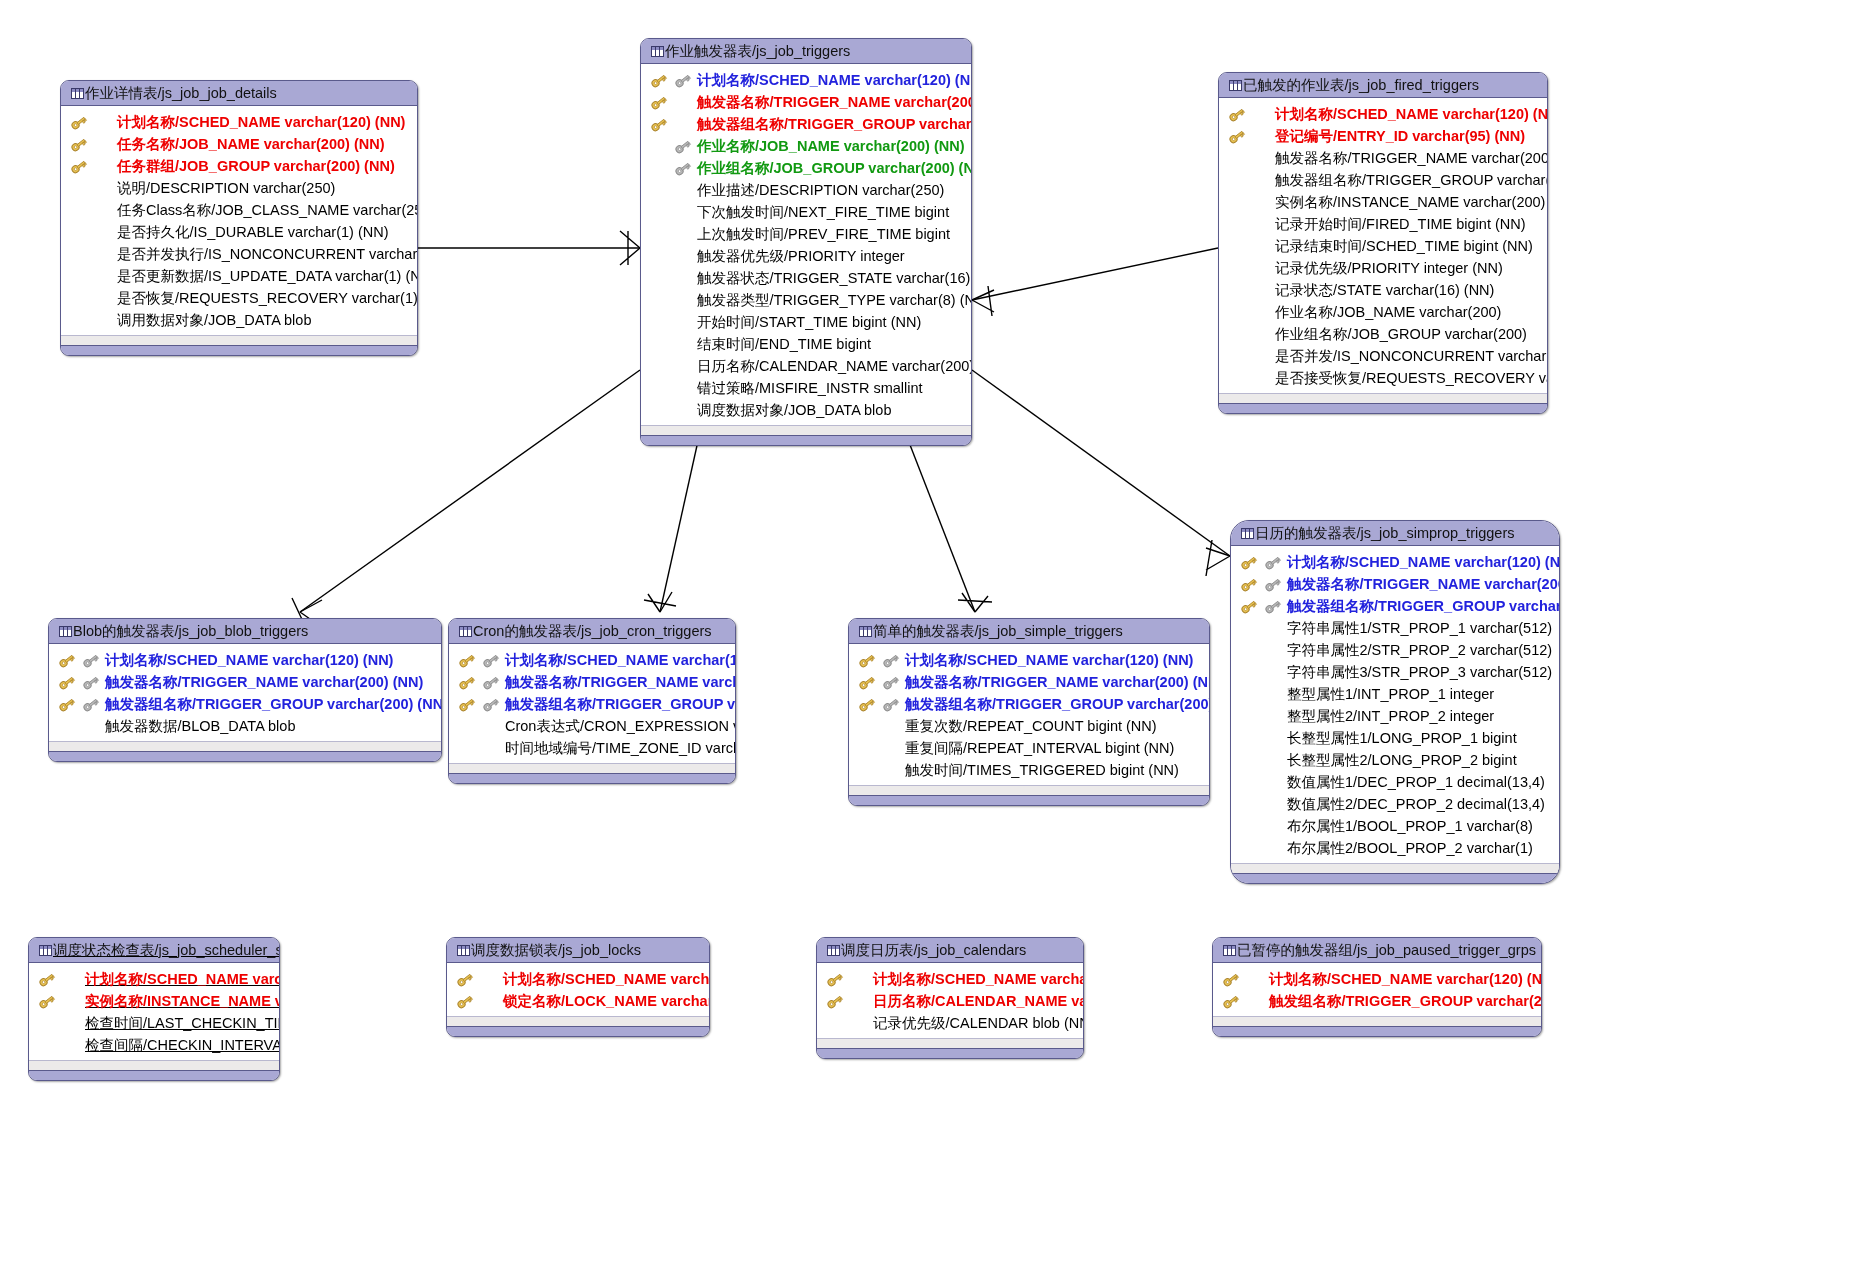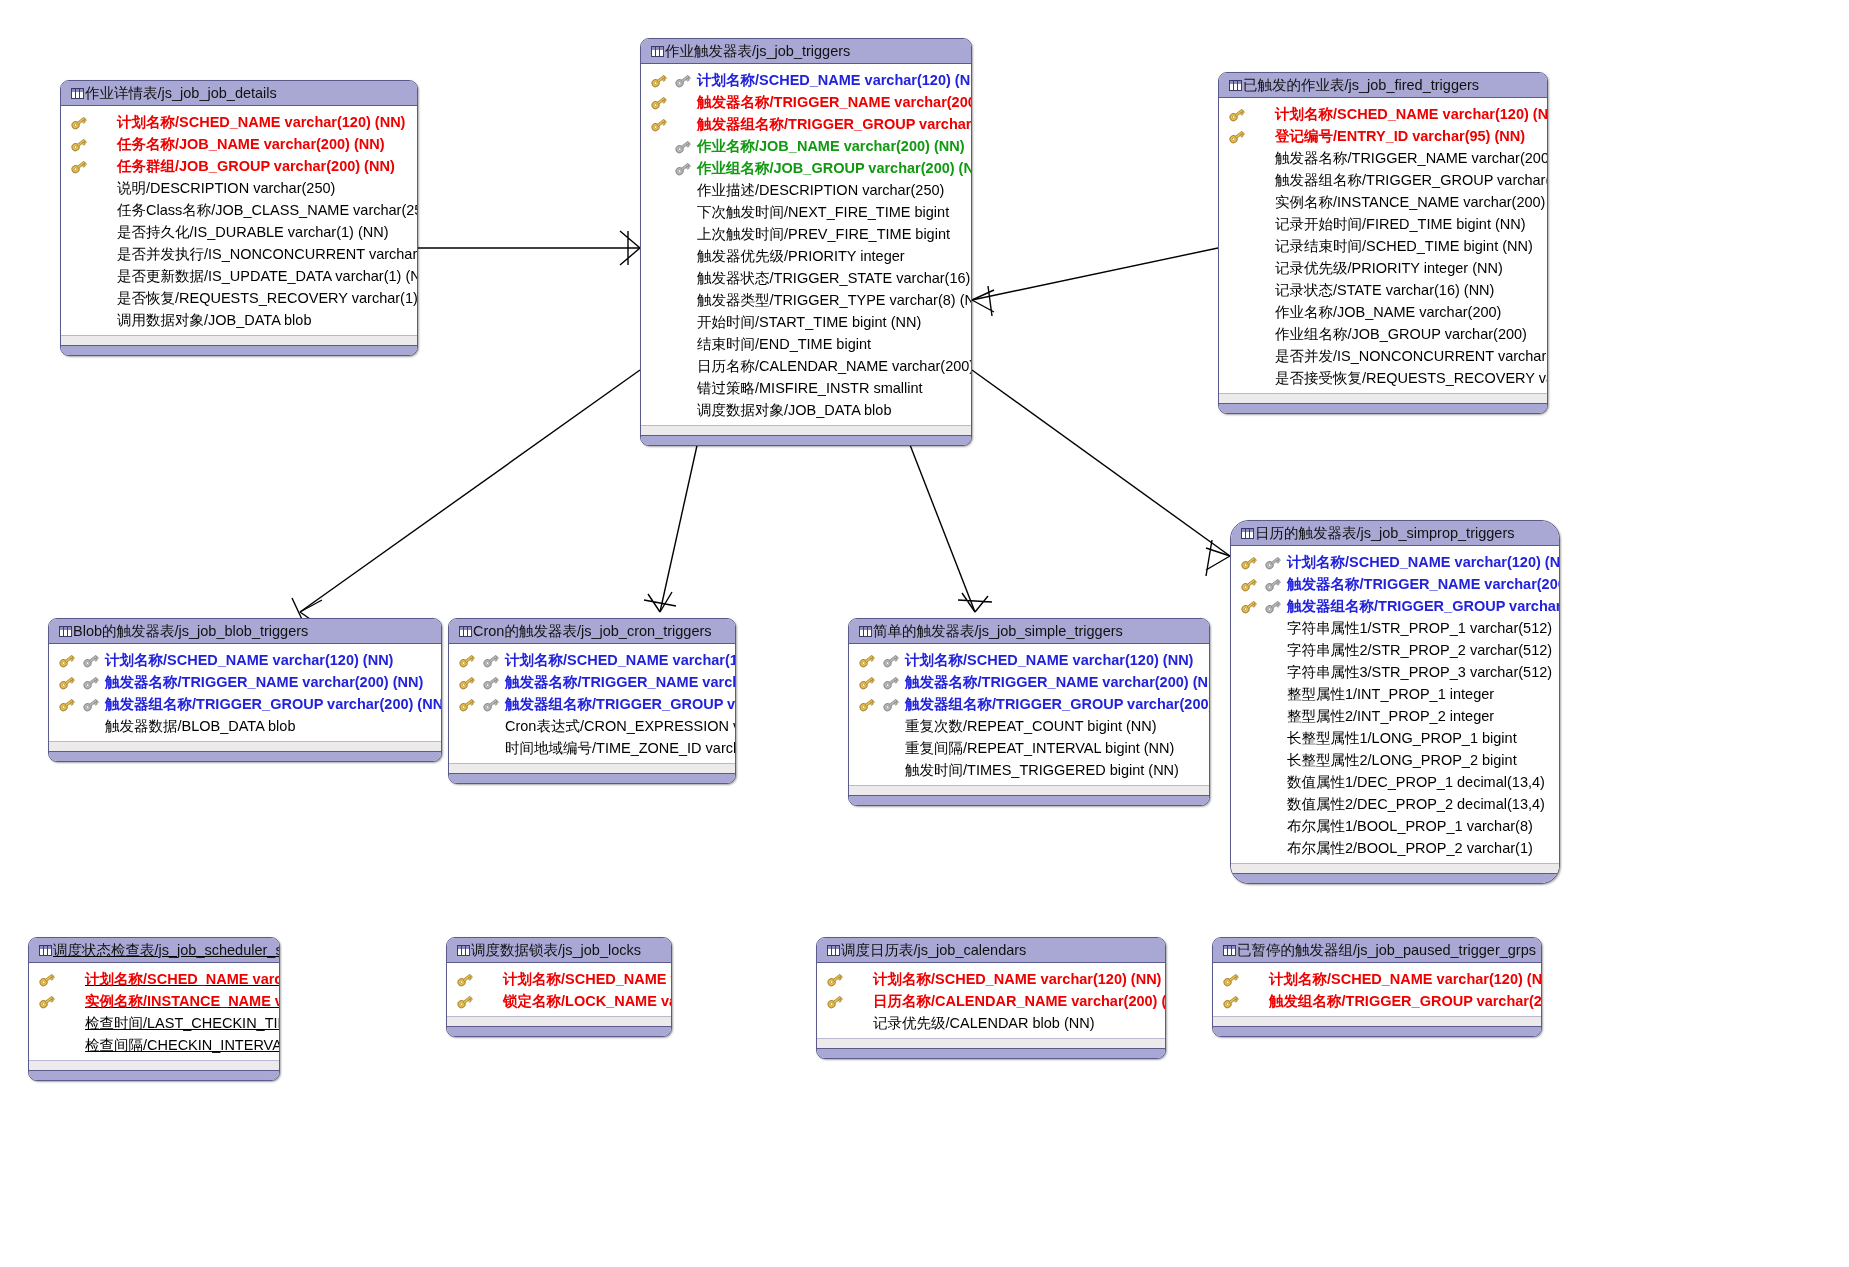--- a/index.html
+++ b/index.html
@@ -982,21 +982,21 @@
             <span class="keys">
               <span class="keyslot"></span>
               <span class="keyslot"></span>
             </span>
             <span class="attr-txt c-black">检查间隔/CHECKIN_INTERVAL bigint (NN)</span>
           </div>
         </div>
     <div class="ent-foot"></div>
     <div class="ent-grip"></div>
   </div>
-      <div class="entity" style="left: 446px; top: 937px; width: 226px;">
+      <div class="entity" style="left: 446px; top: 937px; width: 264px;">
     <div class="ent-head">
       <span class="tbl-icon"></span>
       <span class="ent-title">调度数据锁表/js_job_locks</span>
     </div>
     <div class="ent-body">
           <div class="attr">
             <span class="keys">
               <span class="keyslot"><svg viewBox="0 0 20 15" width="20" height="15">
                   <g transform="rotate(-38 10 7.5)">
                     <circle cx="5.6" cy="7.5" r="3.5" fill="#e8c251" stroke="#a9822a" stroke-width="1"></circle>
@@ -1022,21 +1022,21 @@
                   </g>
                 </svg></span>
               <span class="keyslot"></span>
             </span>
             <span class="attr-txt c-red">锁定名称/LOCK_NAME varchar(40) (NN)</span>
           </div>
         </div>
     <div class="ent-foot"></div>
     <div class="ent-grip"></div>
   </div>
-      <div class="entity" style="left: 816px; top: 937px; width: 350px;">
+      <div class="entity" style="left: 816px; top: 937px; width: 268px;">
     <div class="ent-head">
       <span class="tbl-icon"></span>
       <span class="ent-title">调度日历表/js_job_calendars</span>
     </div>
     <div class="ent-body">
           <div class="attr">
             <span class="keys">
               <span class="keyslot"><svg viewBox="0 0 20 15" width="20" height="15">
                   <g transform="rotate(-38 10 7.5)">
                     <circle cx="5.6" cy="7.5" r="3.5" fill="#e8c251" stroke="#a9822a" stroke-width="1"></circle>

